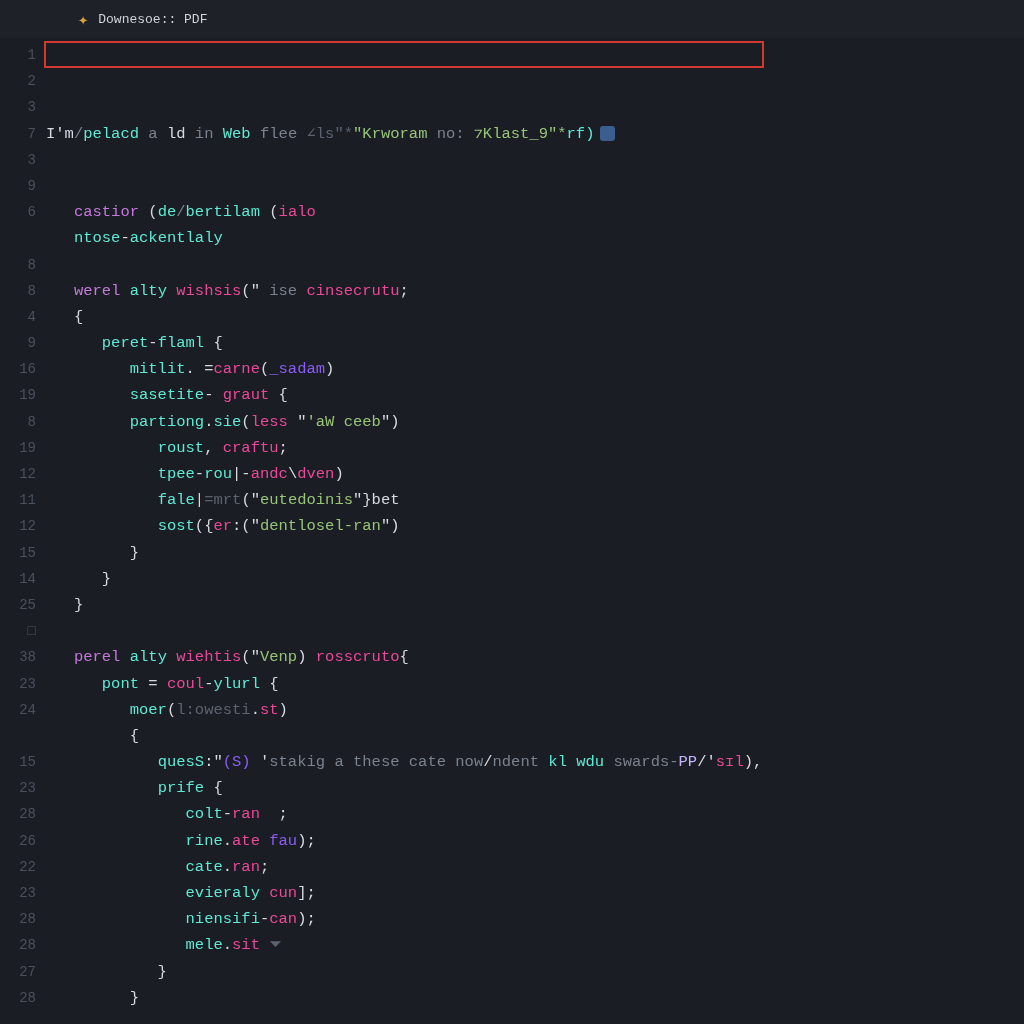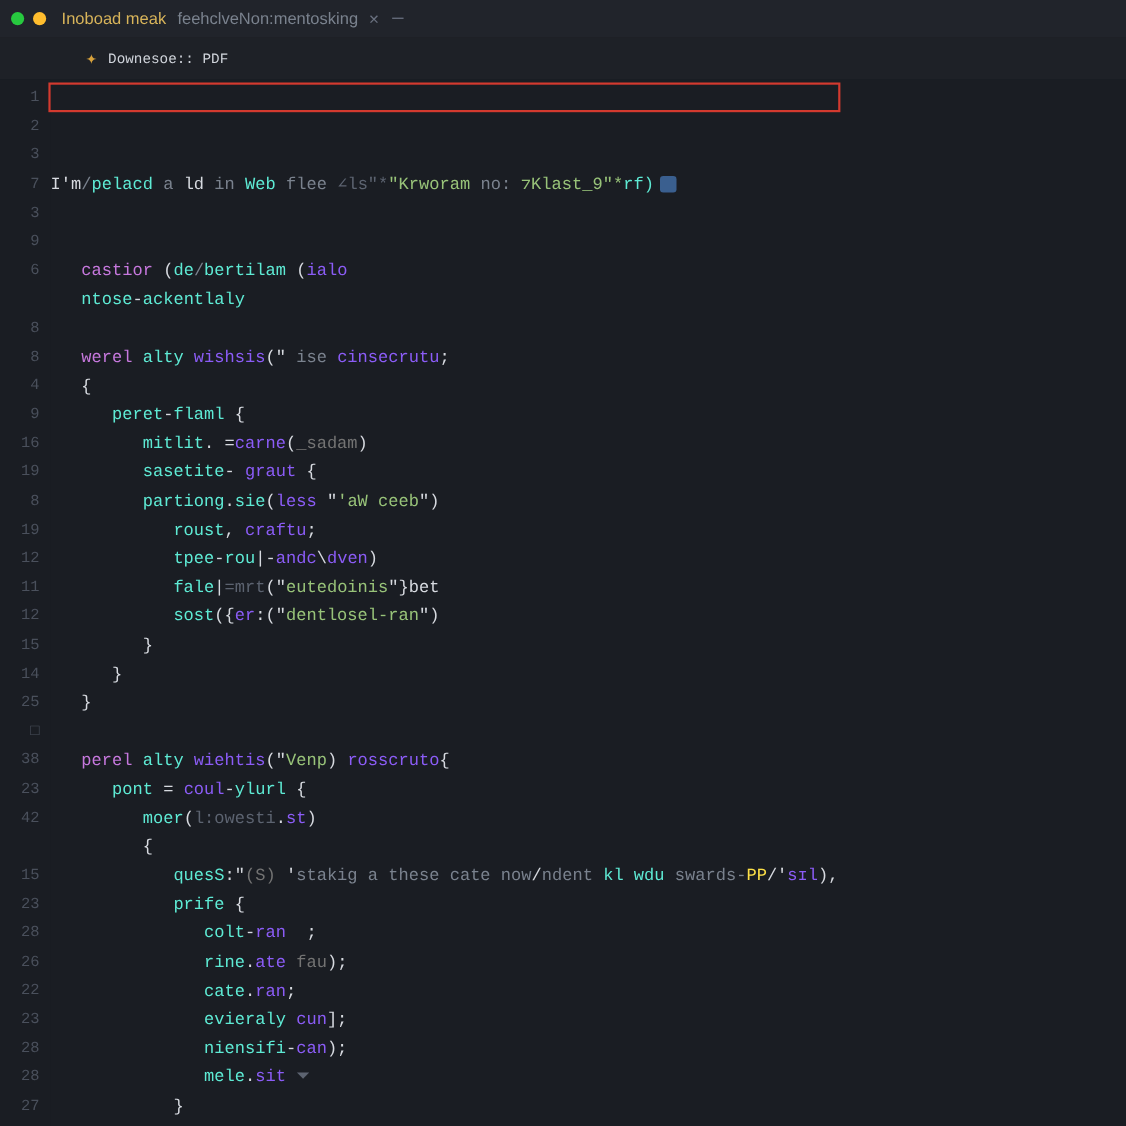--- a/index.html
+++ b/index.html
@@ -91,53 +91,41 @@
   position: absolute;
   top: 3px;
   left: -2px;
   width: 720px;
   height: 27px;
   pointer-events: none;
 }
 .c-gray   { color: #7a828e; }
 .c-red    { color: #5eead4; }
 .c-purple { color: #c678dd; }
-.c-blue   { color: #8b5cf6; text-align: center; }
+.c-blue   { color: #ec4899; text-align: center; }
 .c-cyan   { color: #5eead4; }
-.c-yellow { color: #fde047; }
+.c-yellow { color: #c4b5fd; }
 .c-green  { color: #98c379; }
-.c-orange { color: #737373; }
+.c-orange { color: #8b5cf6; }
 .c-white  { color: #d7dae0; }
 .c-dim    { color: #5c6370; }
 .badge {
   display: inline-block;
   width: 15px; height: 15px;
   background: #3a5f8f;
   border-radius: 3px;
   vertical-align: middle;
   margin-left: 6px;
 }
 </style>
 </head>
 <body>
 
 <div class="window">
 
-  <div class="titlebar">
-    <div class="traffic">
-      <div class="dot g"></div>
-      <div class="dot o"></div>
-    </div>
-    <div class="title-text">
-      <span class="a">Inoboad meak</span>
-      <span class="b">feehclveNon:mentosking</span>
-    </div>
-    <span class="title-close">✕</span>
-    <span class="title-min">—</span>
-  </div>
 
   <div class="subbar">
     <span class="plus">✦</span>
     <span class="subtitle">Downesoe:: PDF</span>
   </div>
 
   <div class="editor">
     <div class="gutter" id="gutter">
         <div>1</div>
         <div>2</div>
@@ -157,21 +145,21 @@
         <div>19</div>
         <div>12</div>
         <div>11</div>
         <div>12</div>
         <div>15</div>
         <div>14</div>
         <div>25</div>
         <div>□</div>
         <div>38</div>
         <div>23</div>
-        <div>42</div>
+        <div>24</div>
         <div></div>
         <div>15</div>
         <div>23</div>
         <div>28</div>
         <div>26</div>
         <div>22</div>
         <div>23</div>
         <div>28</div>
         <div>28</div>
         <div>27</div>

